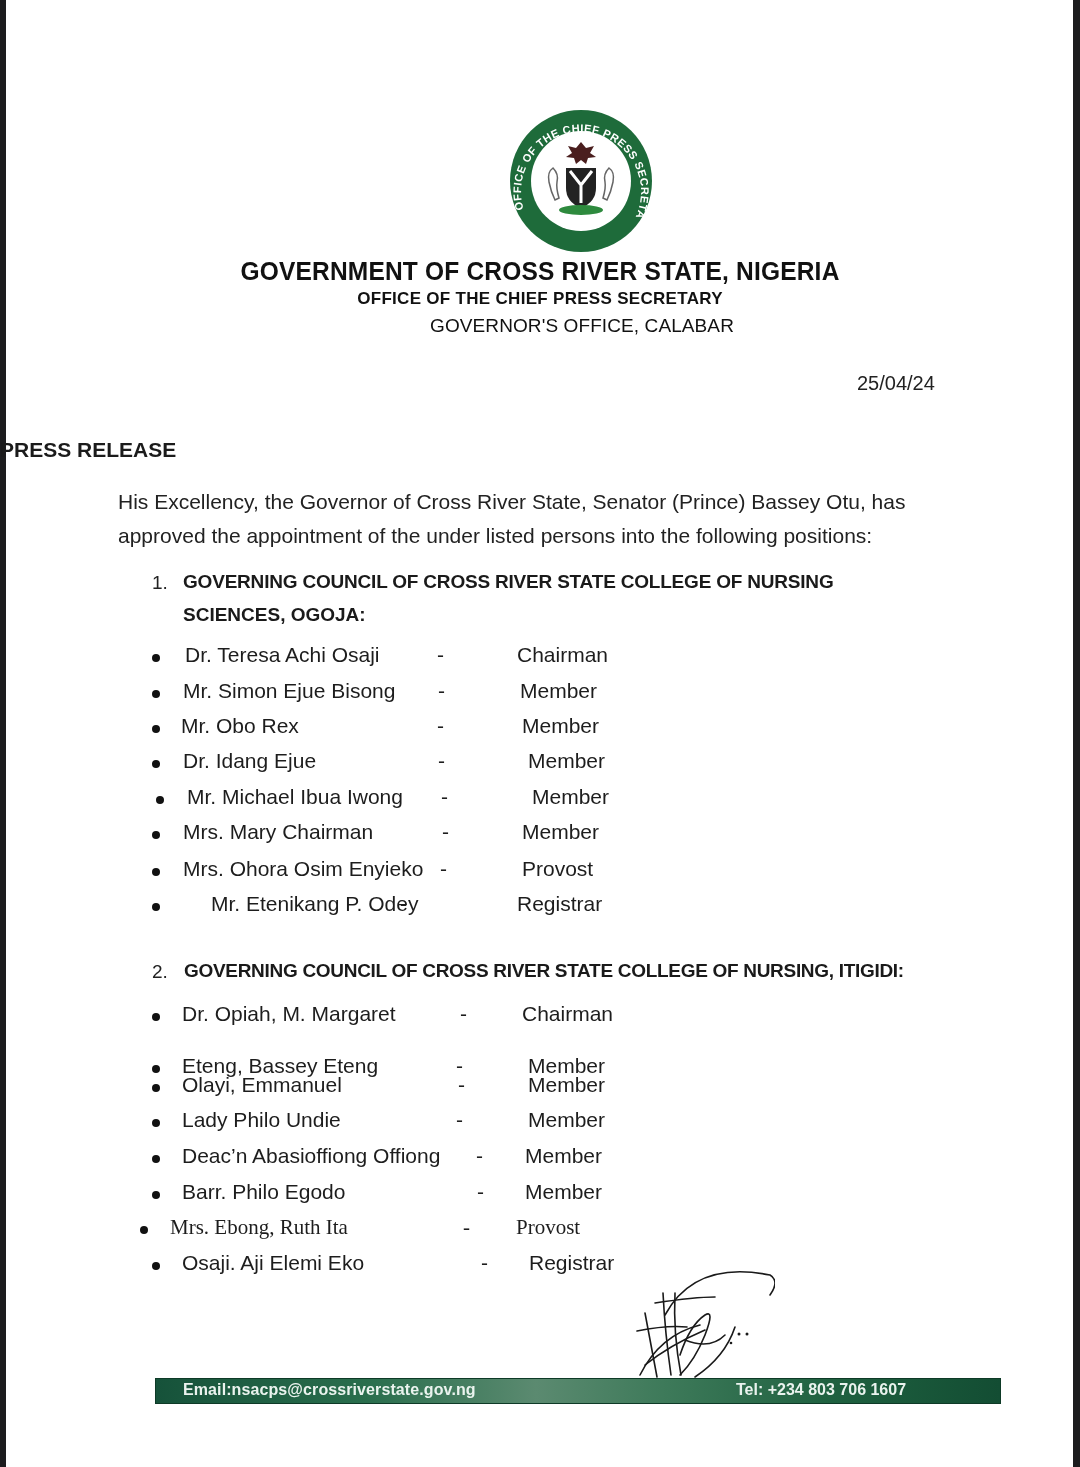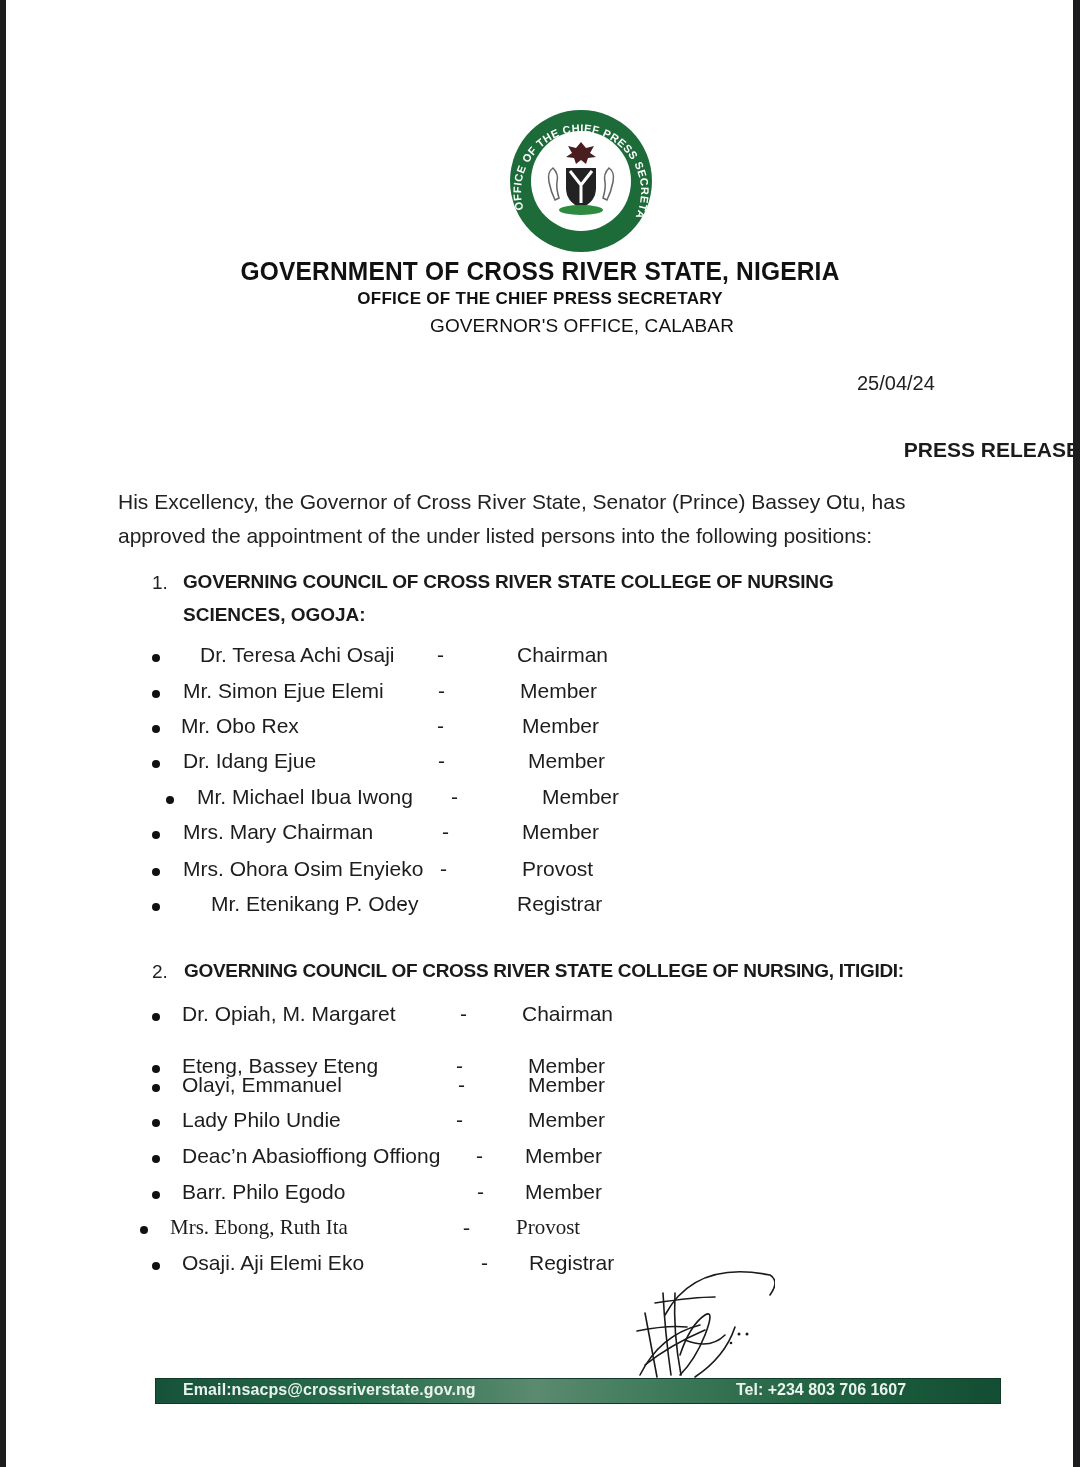--- a/index.html
+++ b/index.html
@@ -8,21 +8,21 @@
   .edge-right { position:absolute; right:0; top:0; width:7px; height:1467px; background:#1c1c1e; }
   .page { position:absolute; left:6px; top:0; width:1067px; height:1467px; background:#fff; }
 
   .seal { position:absolute; left:508px; top:108px; width:146px; height:146px; }
   .hdr { position:absolute; left:0; width:1080px; text-align:center; font-weight:bold; color:#111; }
   .hdr-1 { top:257px; font-size:25px; letter-spacing:0.2px; transform:scaleX(0.98); }
   .hdr-2 { top:289px; font-size:17px; letter-spacing:0.3px; }
   .hdr-3 { top:315px; font-size:19px; font-weight:normal; letter-spacing:0.1px;padding-left:42px; }
 
   .date { position:absolute; left:857px; top:372px; font-size:20px; color:#222; }
-  .title { position:absolute; left:0; width:1080px; top:438px; text-align:right; font-size:21px; font-weight:bold; color:#1b1b1b; }
+  .title { position:absolute; left:0; width:1080px; top:438px; text-align:left; font-size:21px; font-weight:bold; color:#1b1b1b; }
   .intro { position:absolute; left:118px; top:485px; width:840px; font-size:21px; line-height:34px; color:#222; }
   .sec-num { position:absolute; font-size:19px; color:#222; }
   .sec-head-line { position:absolute; font-size:19px; font-weight:bold; color:#1a1a1a; white-space:nowrap; }
 
   .row { position:absolute; height:30px; font-size:21px; color:#1d1d1d; white-space:nowrap; }
   .bullet { position:absolute; left:0; top:11px; width:8px; height:8px; border-radius:50%; background:#111; }
   .name { position:absolute; top:0; }
   .dash { position:absolute; top:0; }
   .role { position:absolute; top:0; }
 
@@ -68,43 +68,43 @@
 <div class="title">PRESS RELEASE</div>
 <div class="intro">His Excellency, the Governor of Cross River State, Senator (Prince) Bassey Otu, has approved the appointment of the under listed persons into the following positions:</div>
 
 <div class="sec-num" style="left:152px; top:572px;">1.</div>
 <div class="sec-head-line" style="left:183px; top:571px; letter-spacing:-0.2px;">GOVERNING COUNCIL OF CROSS RIVER STATE COLLEGE OF NURSING</div>
 <div class="sec-head-line" style="left:183px; top:604px;">SCIENCES, OGOJA:</div>
 
 <div id="sec1-list">
     <div class="row" style="left: 152px; top: 643px; width: 500px;">
       <span class="bullet"></span>
-      <span class="name" style="left: 48px;">Dr. Teresa Achi Osaji</span>
+      <span class="name" style="left: 33px;">Dr. Teresa Achi Osaji</span>
       <span class="dash" style="left: 285px;">-</span>
       <span class="role" style="left: 365px;">Chairman</span>
     </div>
     <div class="row" style="left: 152px; top: 679px; width: 500px;">
       <span class="bullet"></span>
-      <span class="name" style="left: 31px;">Mr. Simon Ejue Elemi</span>
+      <span class="name" style="left: 31px;">Mr. Simon Ejue Bisong</span>
       <span class="dash" style="left: 286px;">-</span>
       <span class="role" style="left: 368px;">Member</span>
     </div>
     <div class="row" style="left: 152px; top: 714px; width: 500px;">
       <span class="bullet"></span>
       <span class="name" style="left: 29px;">Mr. Obo Rex</span>
       <span class="dash" style="left: 285px;">-</span>
       <span class="role" style="left: 370px;">Member</span>
     </div>
     <div class="row" style="left: 152px; top: 749px; width: 500px;">
       <span class="bullet"></span>
       <span class="name" style="left: 31px;">Dr. Idang Ejue</span>
       <span class="dash" style="left: 286px;">-</span>
       <span class="role" style="left: 376px;">Member</span>
     </div>
-    <div class="row" style="left: 166px; top: 785px; width: 500px; text-decoration: underline;">
+    <div class="row" style="left: 156px; top: 785px; width: 500px; text-decoration: underline;">
       <span class="bullet"></span>
       <span class="name" style="left: 31px;">Mr. Michael Ibua Iwong</span>
       <span class="dash" style="left: 285px;">-</span>
       <span class="role" style="left: 376px;">Member</span>
     </div>
     <div class="row" style="left: 152px; top: 820px; width: 500px;">
       <span class="bullet"></span>
       <span class="name" style="left: 31px;">Mrs. Mary Chairman</span>
       <span class="dash" style="left: 290px;">-</span>
       <span class="role" style="left: 370px;">Member</span>

